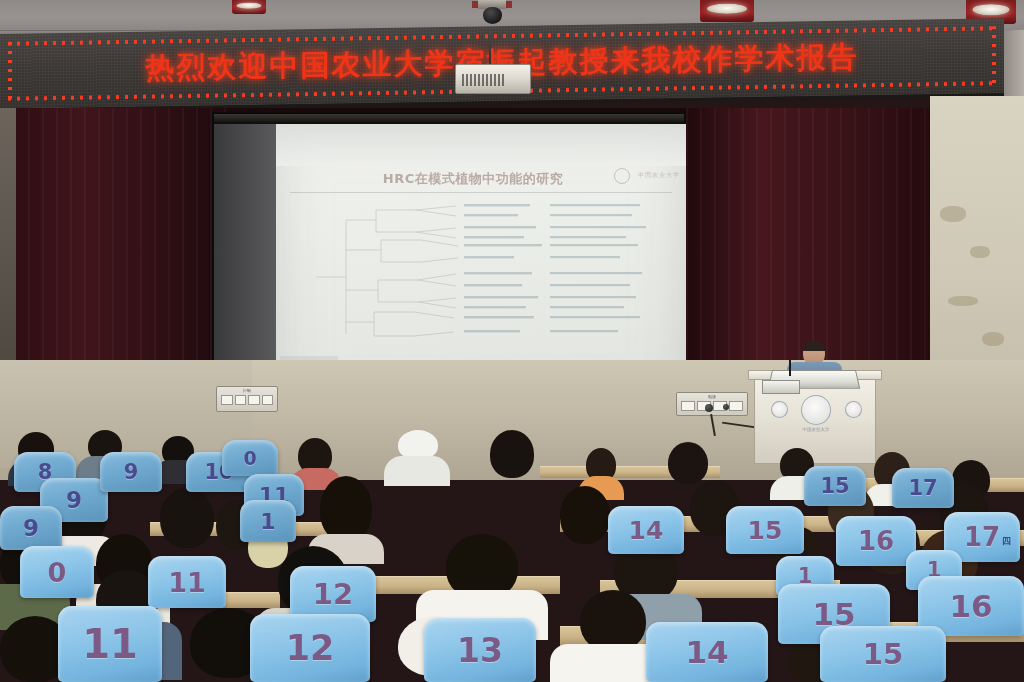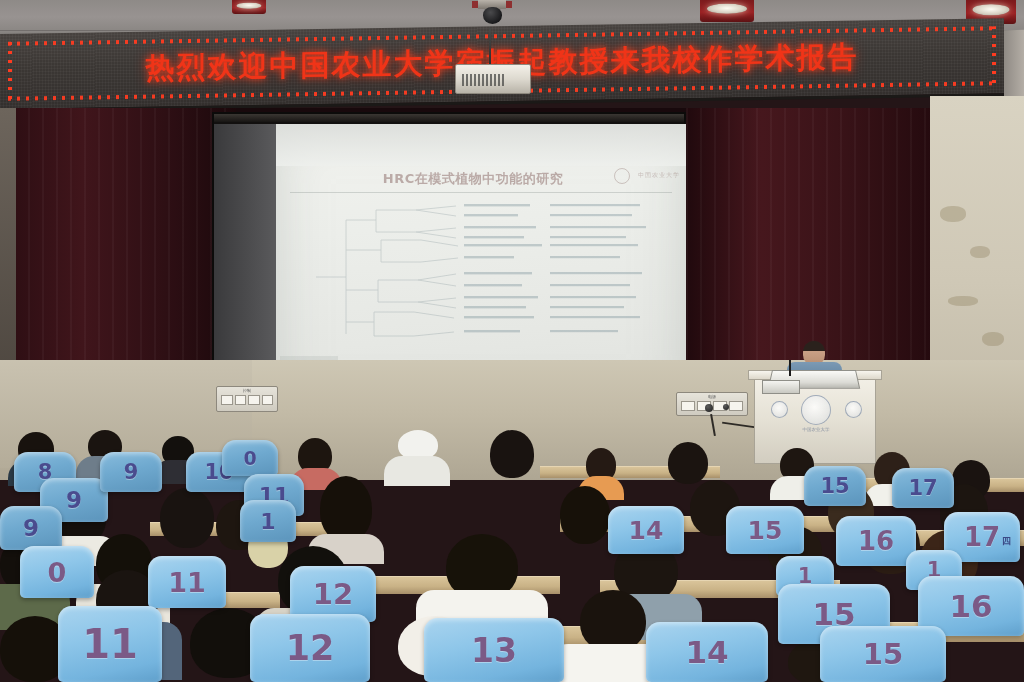--- a/index.html
+++ b/index.html
@@ -690,21 +690,21 @@
         </div>
         <div class="seat" style="left: 58px; top: 176px; width: 104px; height: 76px;">
           <span class="num" style="font-size: 40px;">11</span>
         </div>
         <div class="seat" style="left: 290px; top: 136px; width: 86px; height: 56px;">
           <span class="num" style="font-size: 29px;">12</span>
         </div>
         <div class="seat" style="left: 250px; top: 184px; width: 120px; height: 68px;">
           <span class="num" style="font-size: 35px;">12</span>
         </div>
-        <div class="seat" style="left: 424px; top: 188px; width: 140px; height: 64px;">
+        <div class="seat" style="left: 424px; top: 188px; width: 112px; height: 64px;">
           <span class="num" style="font-size: 33px;">13</span>
         </div>
         <div class="seat" style="left: 608px; top: 76px; width: 76px; height: 48px;">
           <span class="num" style="font-size: 25px;">14</span>
         </div>
         <div class="seat" style="left: 726px; top: 76px; width: 78px; height: 48px;">
           <span class="num" style="font-size: 25px;">15</span>
         </div>
         <div class="seat" style="left: 836px; top: 86px; width: 80px; height: 50px;">
           <span class="num" style="font-size: 26px;">16</span>

